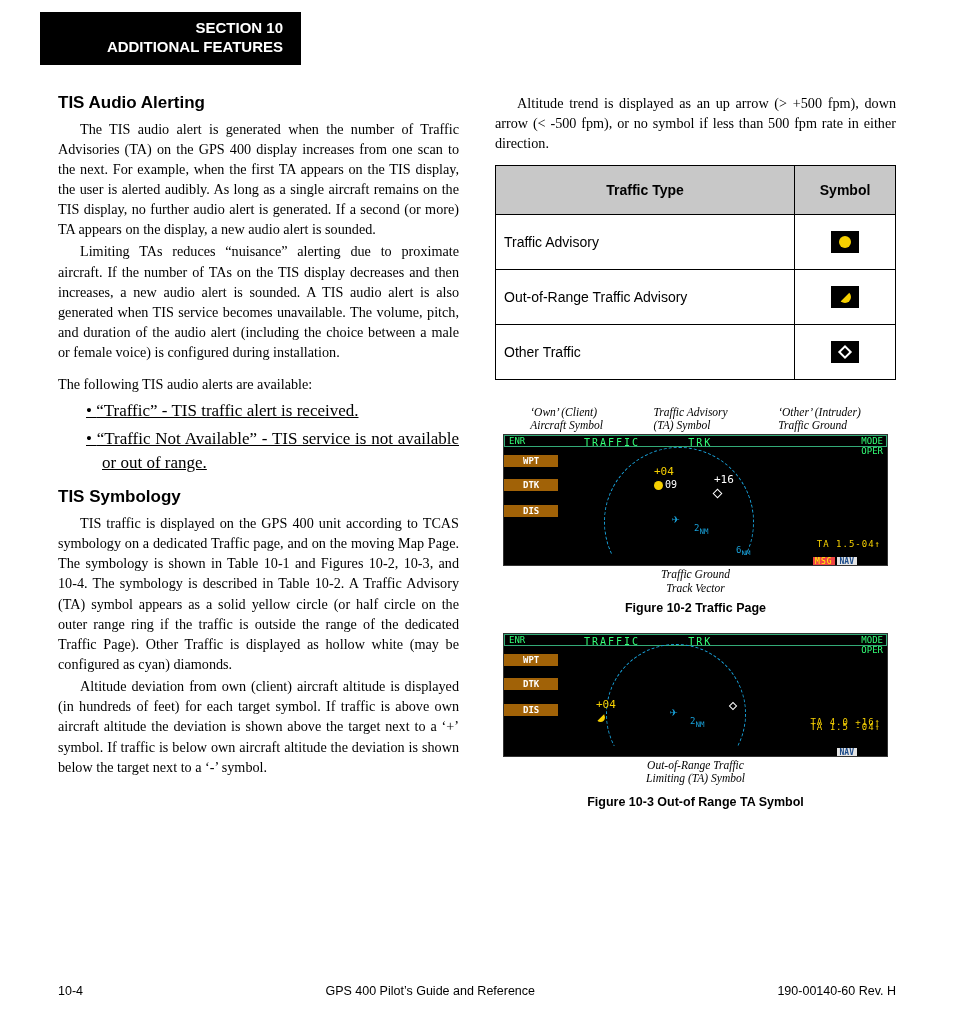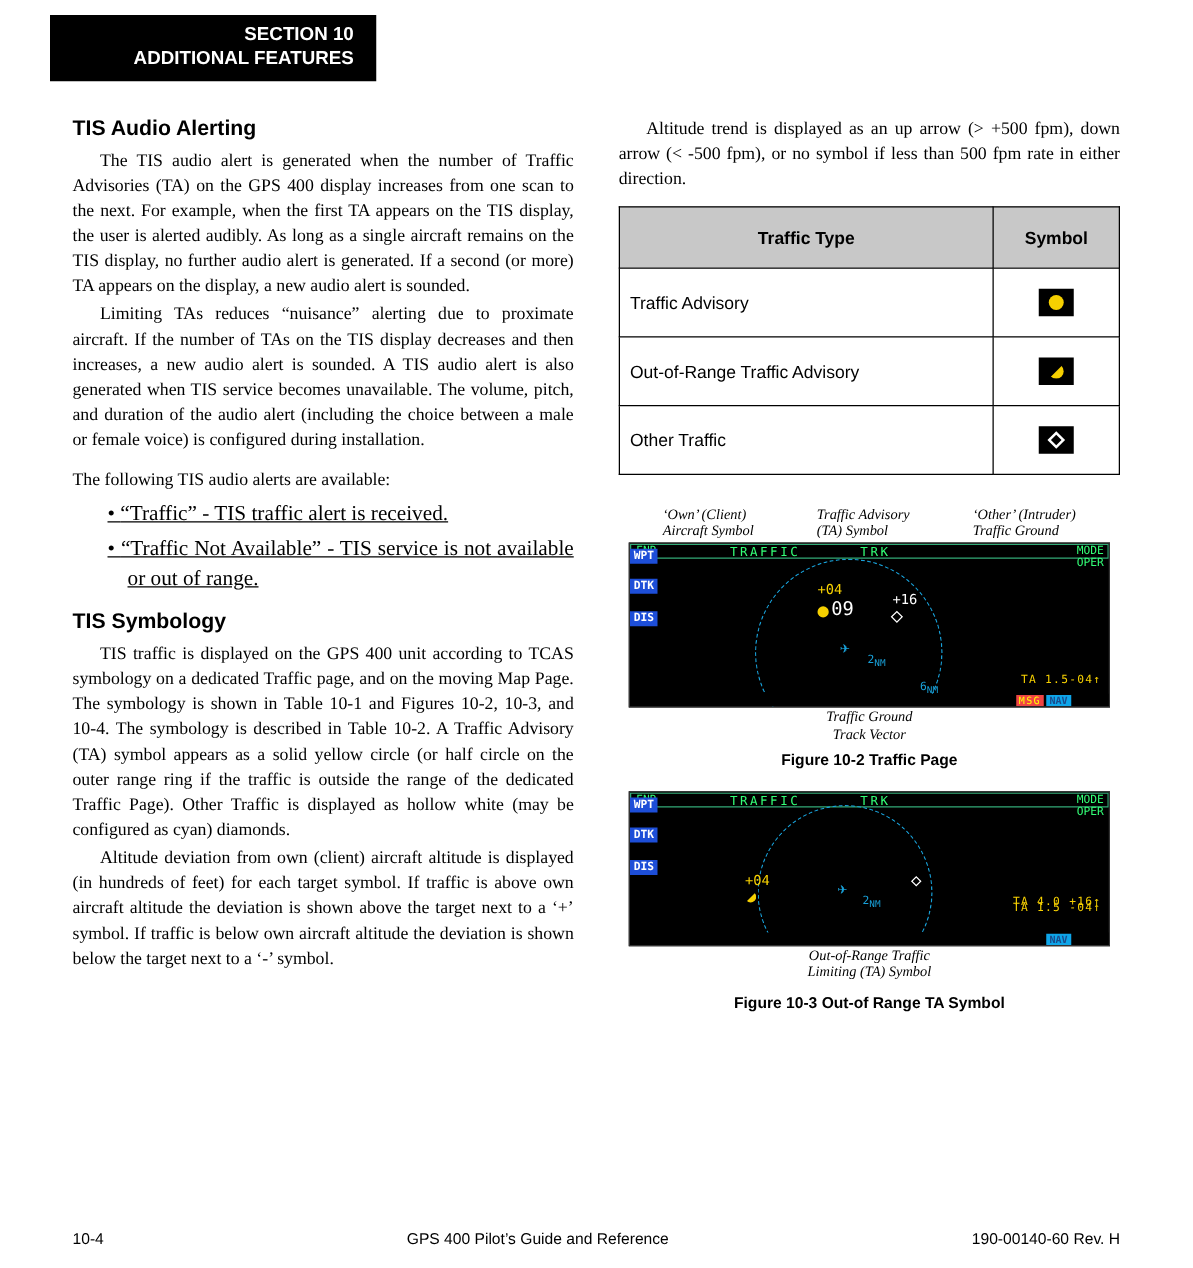--- a/index.html
+++ b/index.html
@@ -121,25 +121,26 @@
     margin: 0 8px;
     position: relative;
     font-family: monospace;
     font-size: 10px;
     color: #0ff;
     overflow: hidden;
   }
   .fig-screen .side-label {
     position: absolute;
     left: 0;
-    background: #1d4ed8;
+    background: #a16207;
     color: #fff;
     font-weight: bold;
-    padding: 1px 3px;
+    padding: 1px 19px;
     font-size: 9px;
+    margin-top: 16px;
   }
   .fig-screen .wpt { top: 4px; }
   .fig-screen .dtk { top: 28px; }
   .fig-screen .dis { top: 54px; }
   .fig-screen .enr {
     bottom: 14px; left: 4px;
     background: #000; border: 1px solid #3a7;
     color: #3f7; font-size: 9px; padding: 0 4px;
   }
   .fig-screen .title-top {
@@ -193,21 +194,21 @@
   }
   .fig-screen .nav-bar {
     position: absolute; bottom: 0; right: 0; left: 0;
     height: 10px; background: #000;
     text-align: right; padding-right: 30px;
   }
   .fig-screen .nav-bar .msg {
     color: #ff0; font-size: 8px; background: #ef4444; padding: 0 2px; letter-spacing: 1px;
   }
   .fig-screen .nav-bar .nav {
-    background: #0ea5e9; color: #1a4a8a; font-size: 8px;
+    background: #e5e5e5; color: #1a4a8a; font-size: 8px;
     padding: 0 3px; font-weight: bold; margin-left: 2px;
   }
   .fig-screen.small { height: 124px; }
   .fig-label-bot {
     font-style: italic;
     font-size: 11.5px;
     text-align: center;
     line-height: 1.15;
     margin-top: 2px;
   }
@@ -297,21 +298,21 @@
         <div class="side-label dtk">DTK</div>
         <div class="side-label dis">DIS</div>
         <div class="enr">ENR</div>
         <div class="title-top"><span>TRAFFIC</span>&nbsp;&nbsp;&nbsp;&nbsp;&nbsp;&nbsp;<span>TRK</span></div>
         <div class="mode" style="white-space:pre-line">MODE
 OPER</div>
         <div class="ring"></div>
         <div class="own">✈</div>
         <div class="ta">
           <span>+04</span><br>
-          <span class="dot"></span><span style="color:#fff;font-size:15px;margin-left:2px">09</span>
+          <span class="dot"></span><span style="color:#fff;font-size:10px;margin-left:2px">09</span>
         </div>
         <div class="other">
           <span>+16</span><br>
           <span class="dia"></span>
         </div>
         <div class="range2"><span>2</span><sub>NM</sub></div>
         <div class="range6"><span>6</span><sub>NM</sub></div>
         <div class="ta-text">TA 1.5-04↑</div>
         <div class="nav-bar">
           <span class="msg">MSG</span><span class="nav">NAV</span>

